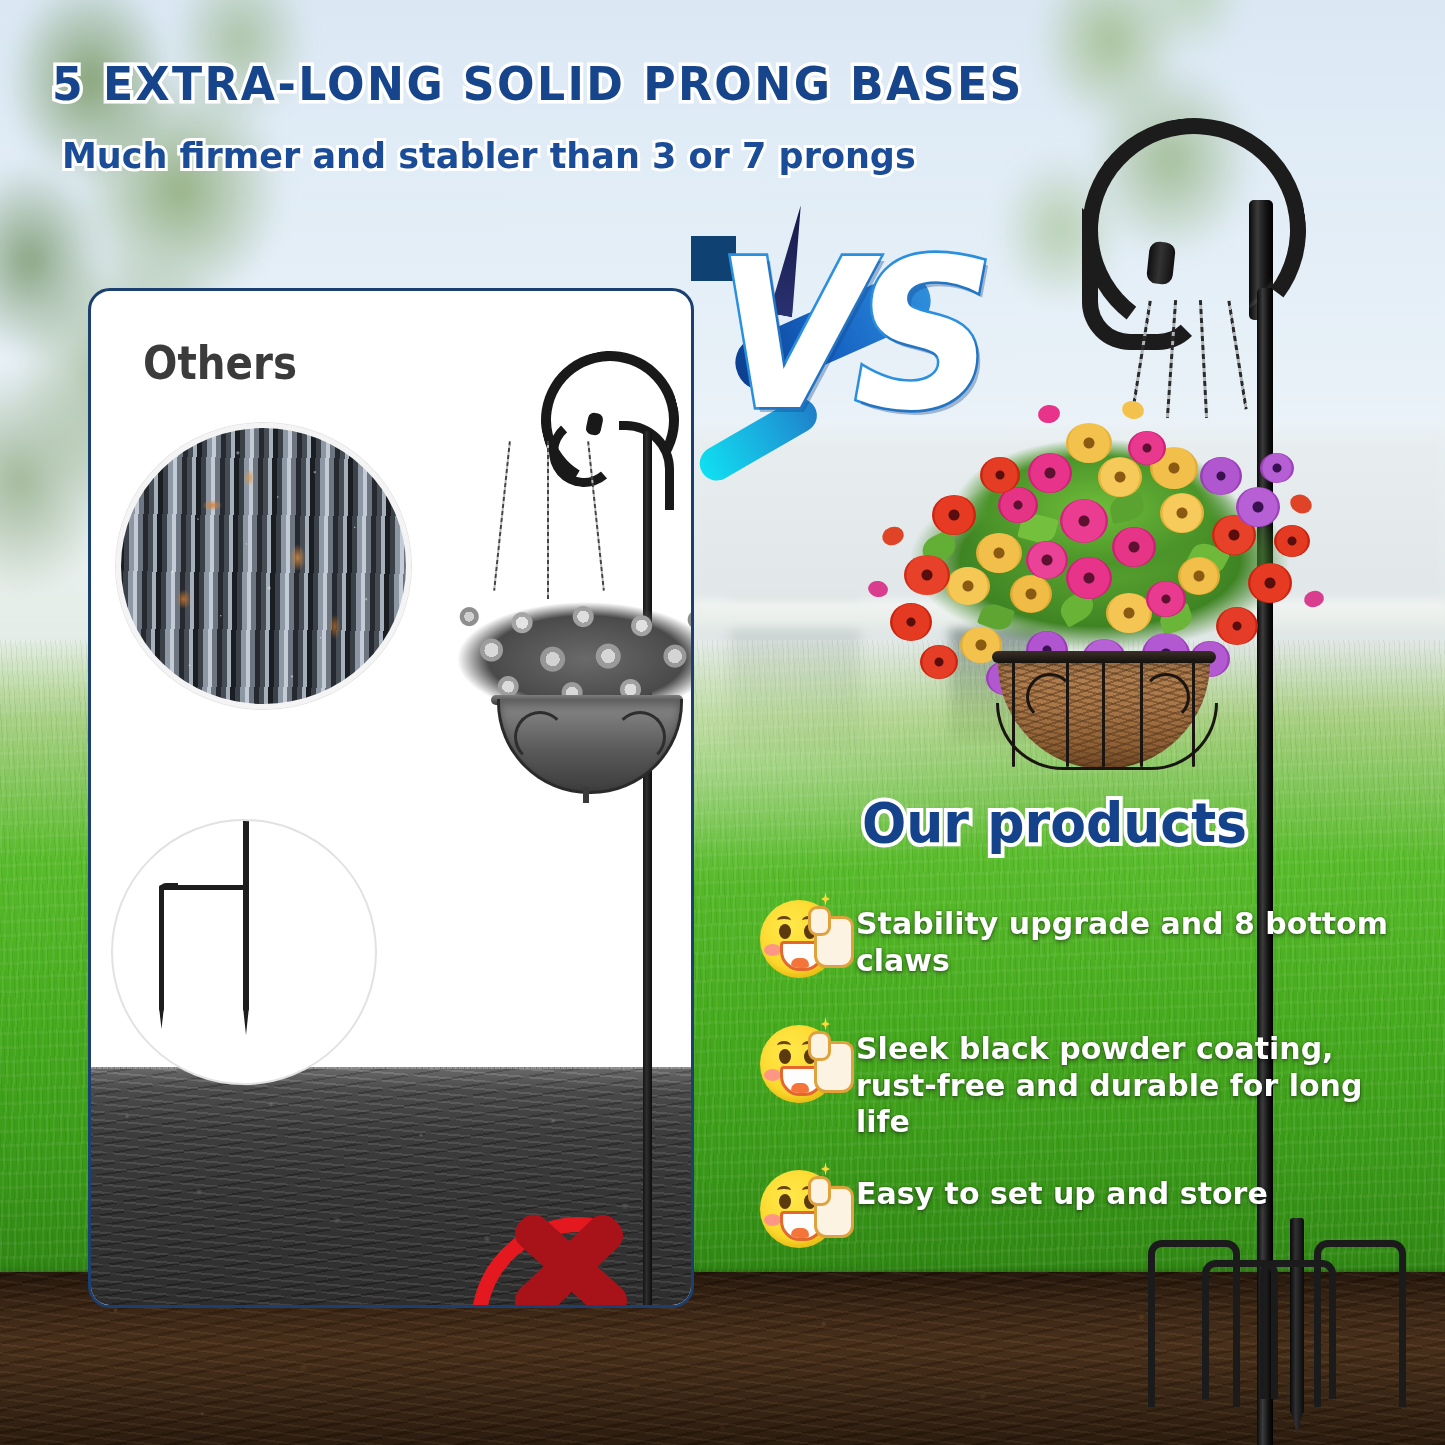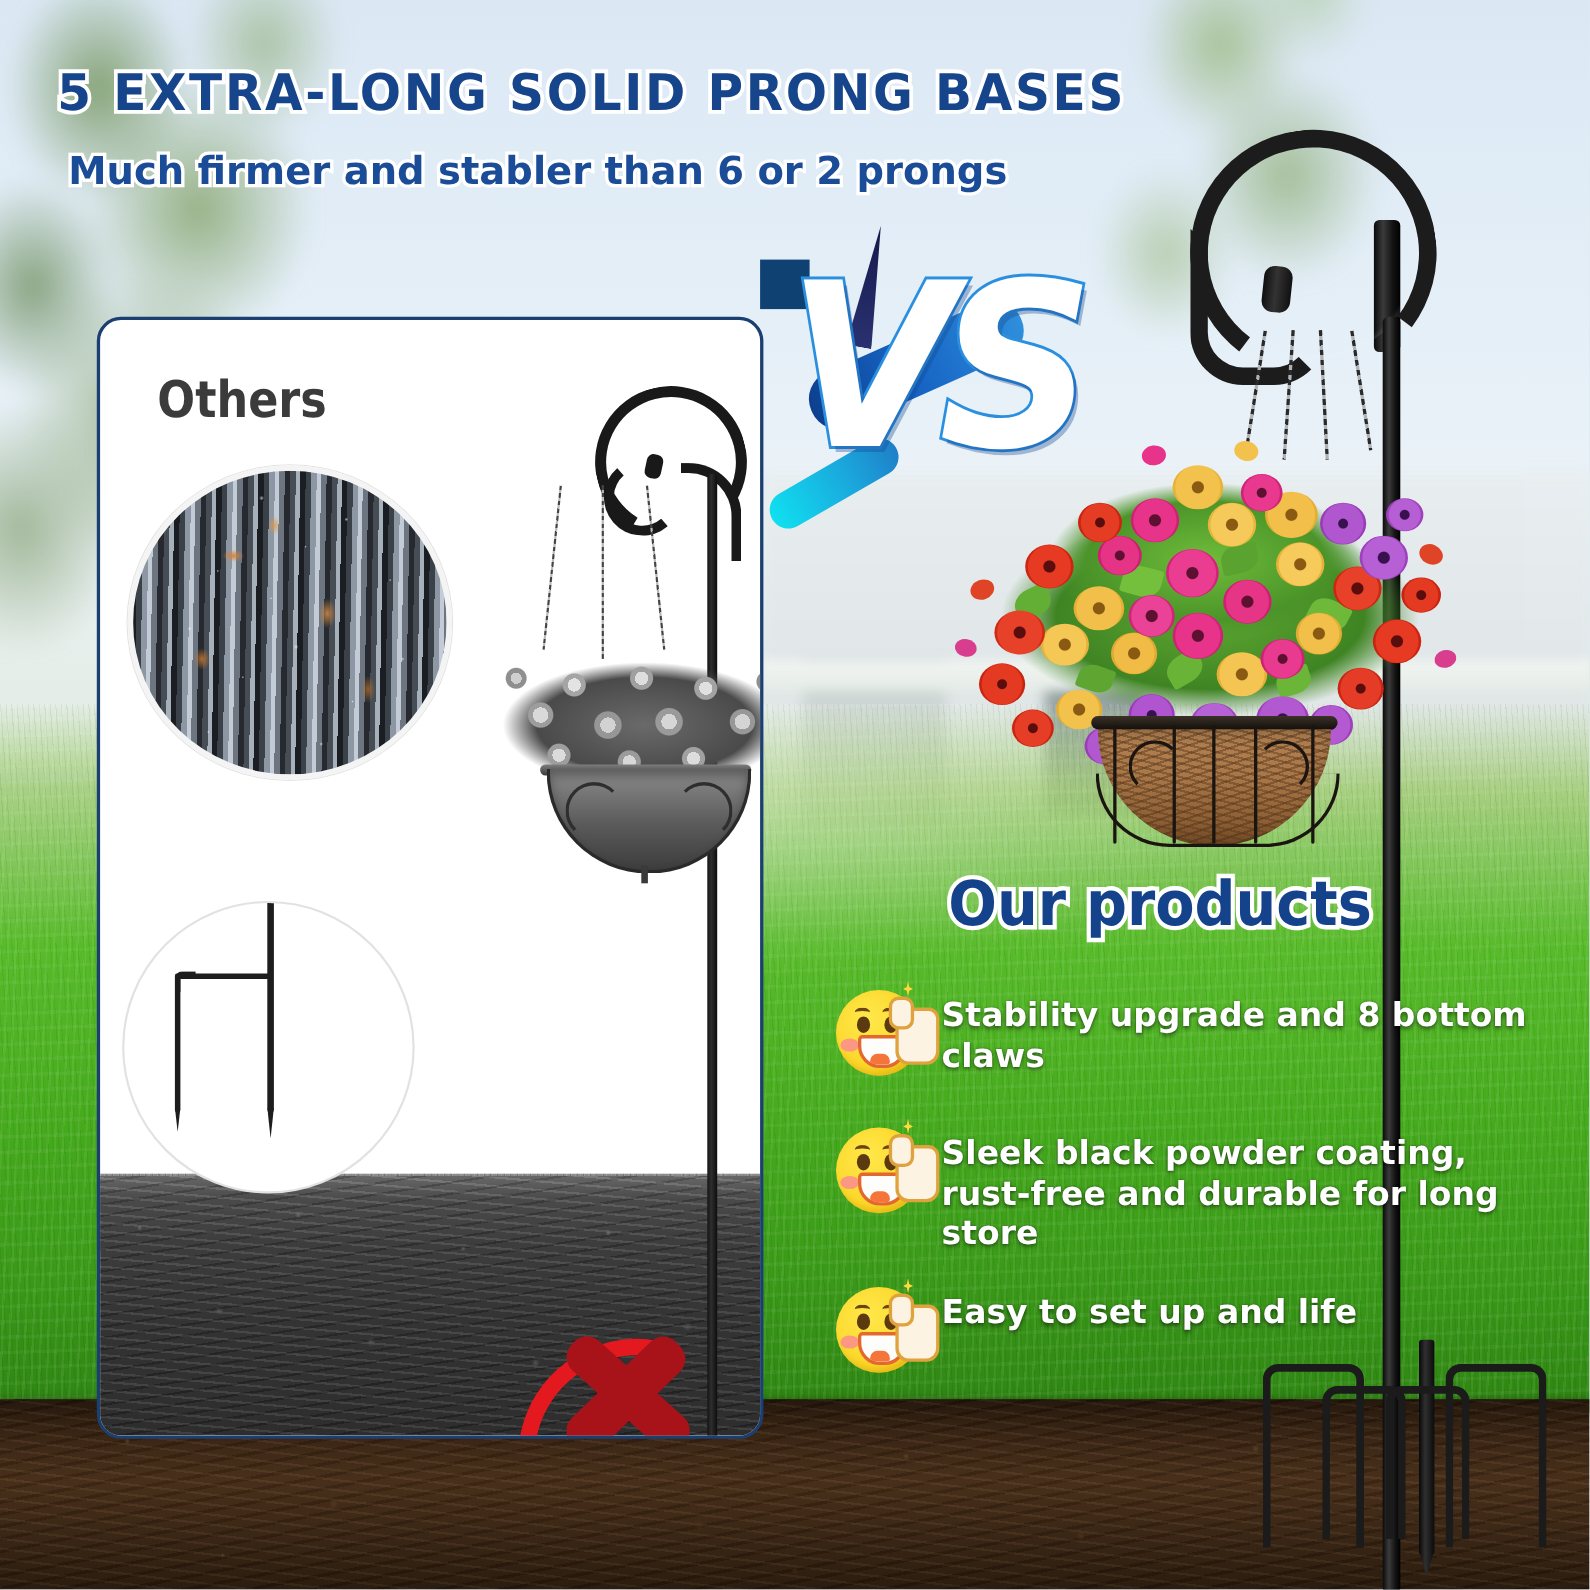--- a/index.html
+++ b/index.html
@@ -486,21 +486,21 @@
   <div class="bg-house"></div>
   <div class="bg-house-eave"></div>
   <div class="bg-grass"></div>
   <div class="grass-tex"></div>
   <div class="grass-sheen"></div>
   <div class="soil-edge"></div>
   <div class="bg-soil"></div>
   <div class="soil-tex"></div>
 
   <div class="headline">5 EXTRA-LONG SOLID PRONG BASES</div>
-  <div class="subhead">Much firmer and stabler than 6 or 2 prongs</div>
+  <div class="subhead">Much firmer and stabler than 3 or 7 prongs</div>
 
   <div class="panel">
     <div class="panel-turf"></div>
     <div class="panel-turf-tex"></div>
     <div class="panel-ground"></div>
     <div class="panel-ground-tex"></div>
 
     <div class="panel-title">Others</div>
 
     <div class="circ-rust">
@@ -680,34 +680,34 @@
           <span class="eye r"></span>
         <span class="cheek l"></span>
           <span class="cheek r"></span>
         <span class="mouth">
             <span class="tongue"></span>
           </span>
         <span class="thumb">
             <span class="spark"></span>
           </span>
       </div>
-      <div class="bullet-text">Sleek black powder coating, rust-free and durable for long store</div>
+      <div class="bullet-text">Sleek black powder coating, rust-free and durable for long life</div>
     </div>
     <div class="bullet b3">
       <div class="emoji">
         <span class="brow l"></span>
           <span class="brow r"></span>
         <span class="eye l"></span>
           <span class="eye r"></span>
         <span class="cheek l"></span>
           <span class="cheek r"></span>
         <span class="mouth">
             <span class="tongue"></span>
           </span>
         <span class="thumb">
             <span class="spark"></span>
           </span>
       </div>
-      <div class="bullet-text">Easy to set up and life</div>
+      <div class="bullet-text">Easy to set up and store</div>
     </div>
   </div>
 
 </div>
 
 </body></html>

